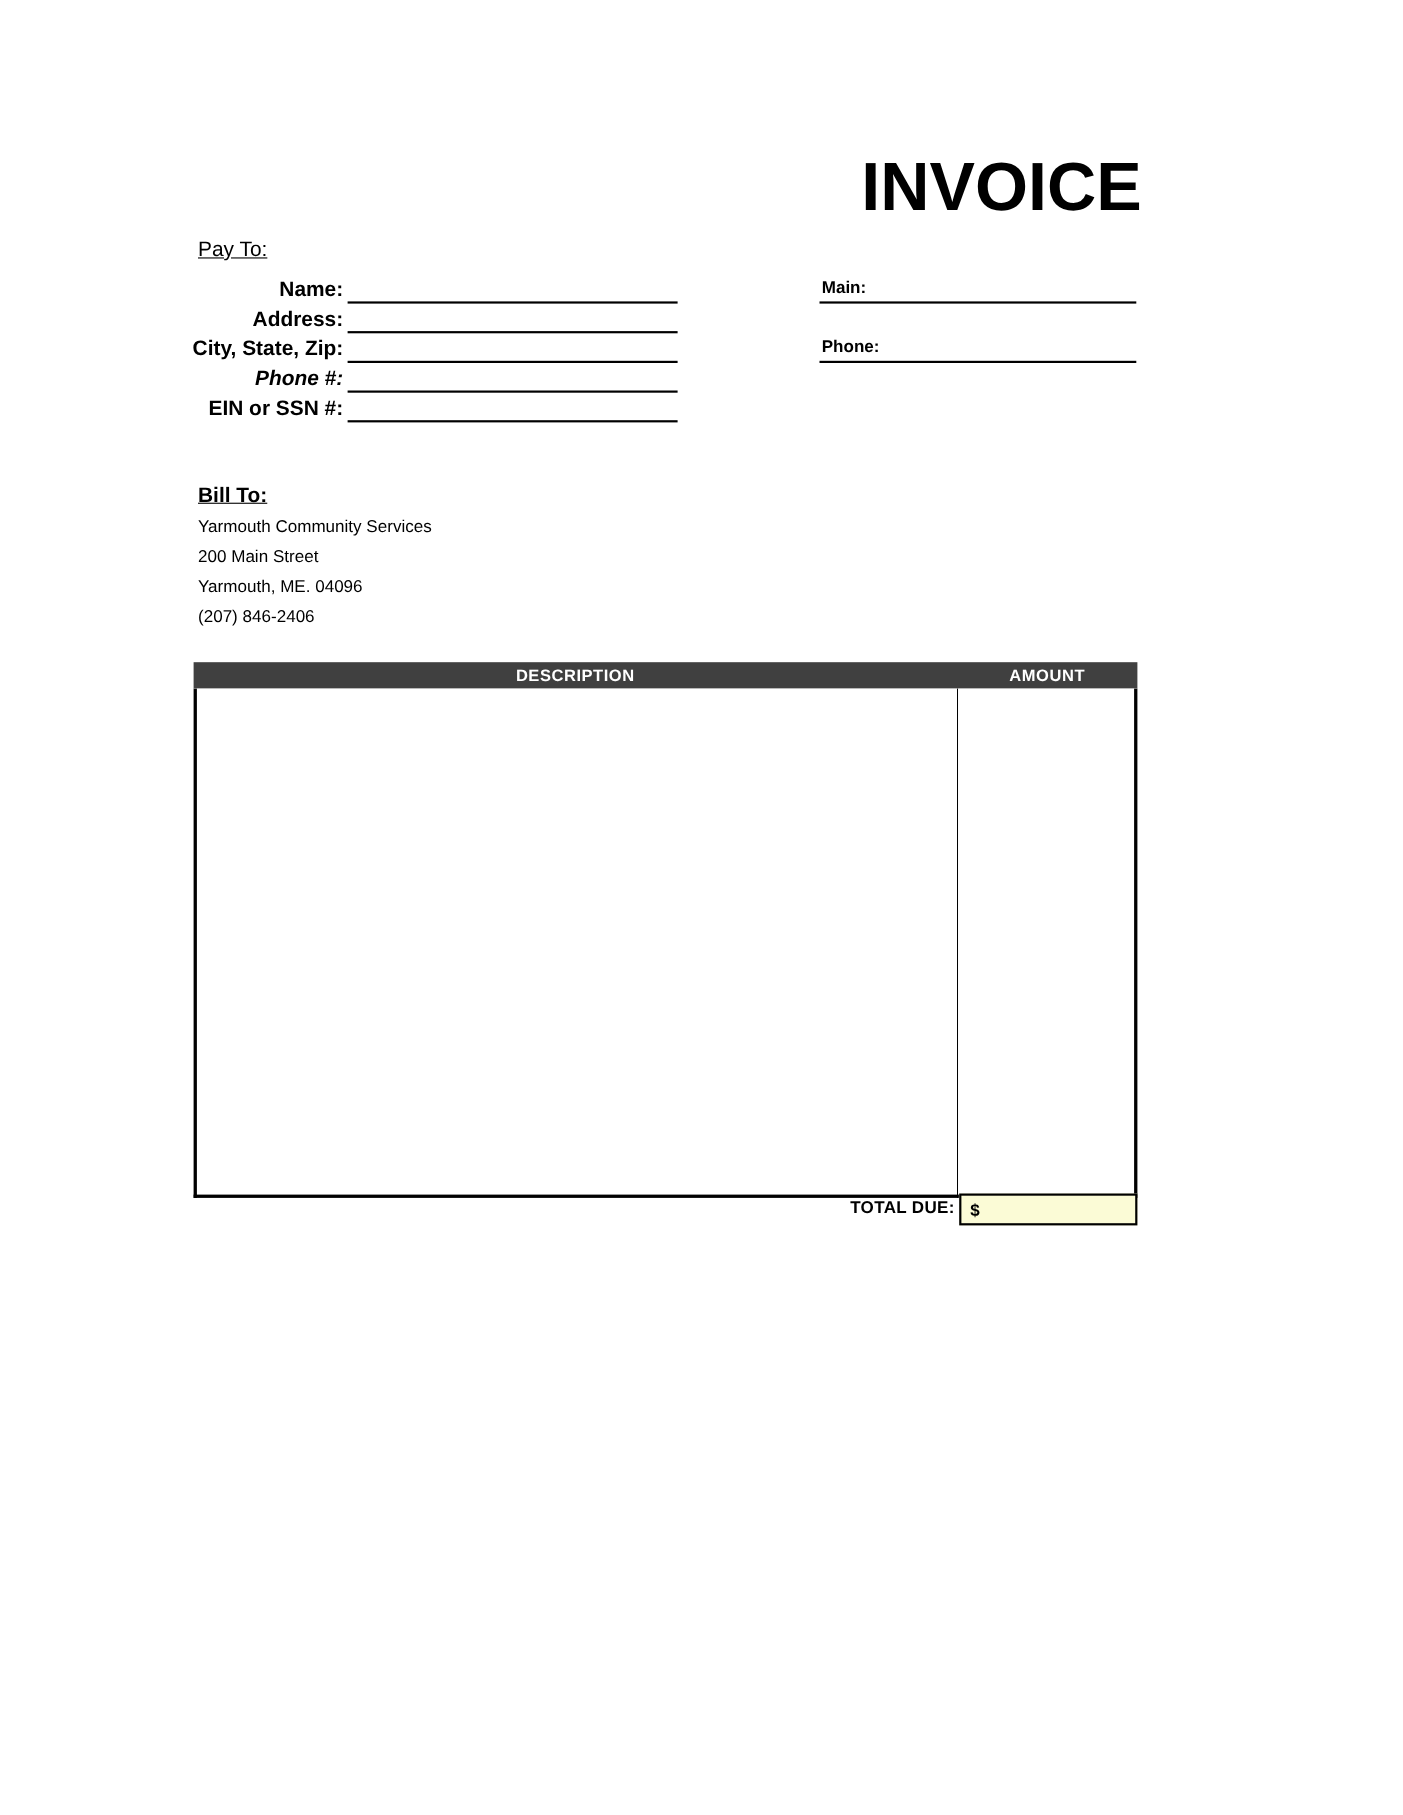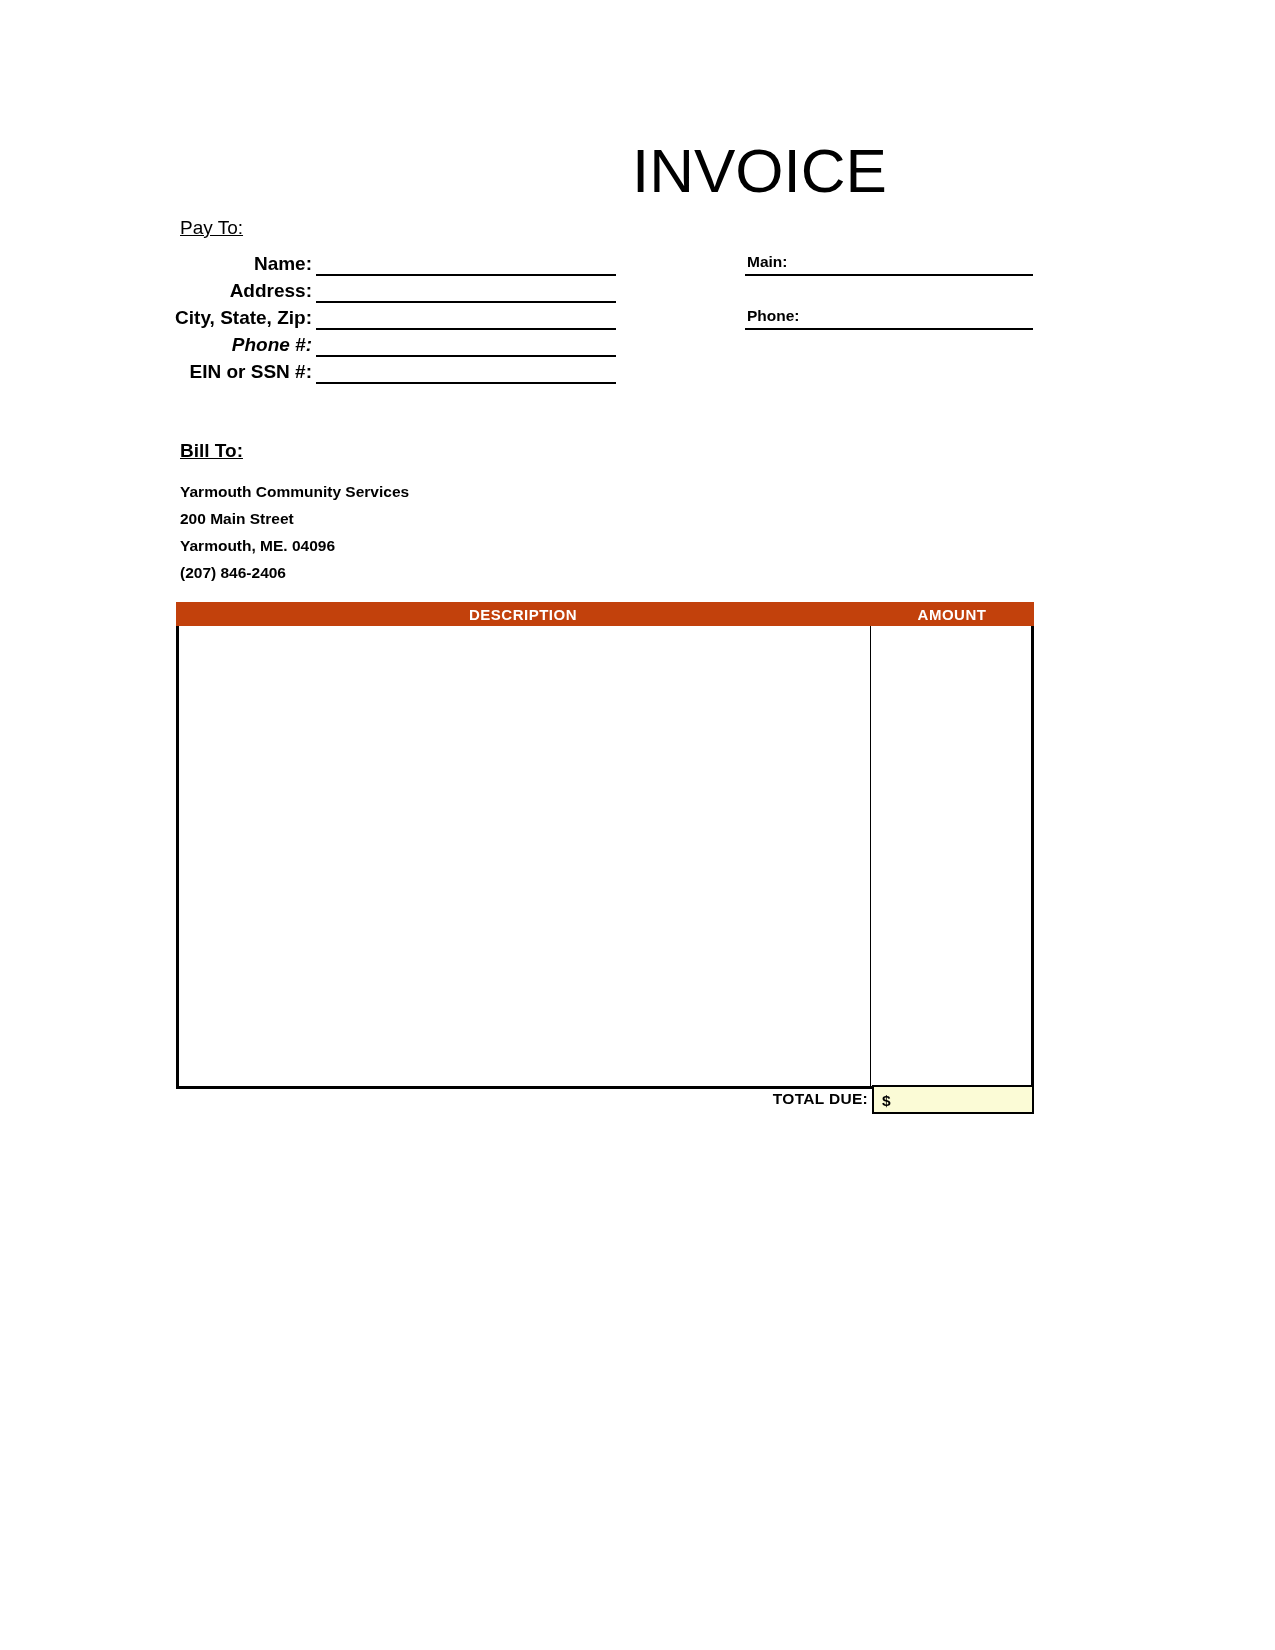--- a/index.html
+++ b/index.html
@@ -20,25 +20,26 @@
     position: absolute;
     left: 0;
     top: 0;
     width: 1275px;
     height: 1650px;
   }
 
   
   .invoice-title {
     position: absolute;
-    left: 632px;
+    left: 608px;
     top: 140px;
     width: 430px;
+    text-align: right;
     font-size: 62px;
-    font-weight: normal;
+    font-weight: bold;
     letter-spacing: 0px;
     line-height: 1;
   }
 
   
   .payto-heading {
     position: absolute;
     left: 180px;
     top: 217px;
     font-size: 19px;
@@ -95,39 +96,38 @@
     left: 180px;
     top: 440px;
     font-size: 19px;
     font-weight: bold;
     text-decoration: underline;
   }
   .billto-line {
     position: absolute;
     left: 180px;
     font-size: 15.5px;
-    font-weight: bold;
+    font-weight: normal;
     white-space: nowrap;
-    margin-top: 12px;
   }
   .billto-0 { top: 471px; }
   .billto-1 { top: 498px; }
   .billto-2 { top: 525px; }
   .billto-3 { top: 552px; }
 
   
   .table-wrap {
     position: absolute;
     left: 176px;
     top: 602px;
     width: 858px;
   }
   .table-header {
     display: flex;
-    background: #c2410c;
+    background: #404040;
     color: #ffffff;
     height: 24px;
     align-items: center;
   }
   .th-desc {
     width: 694px;
     text-align: center;
     font-size: 15px;
     font-weight: bold;
     letter-spacing: 0.5px;

